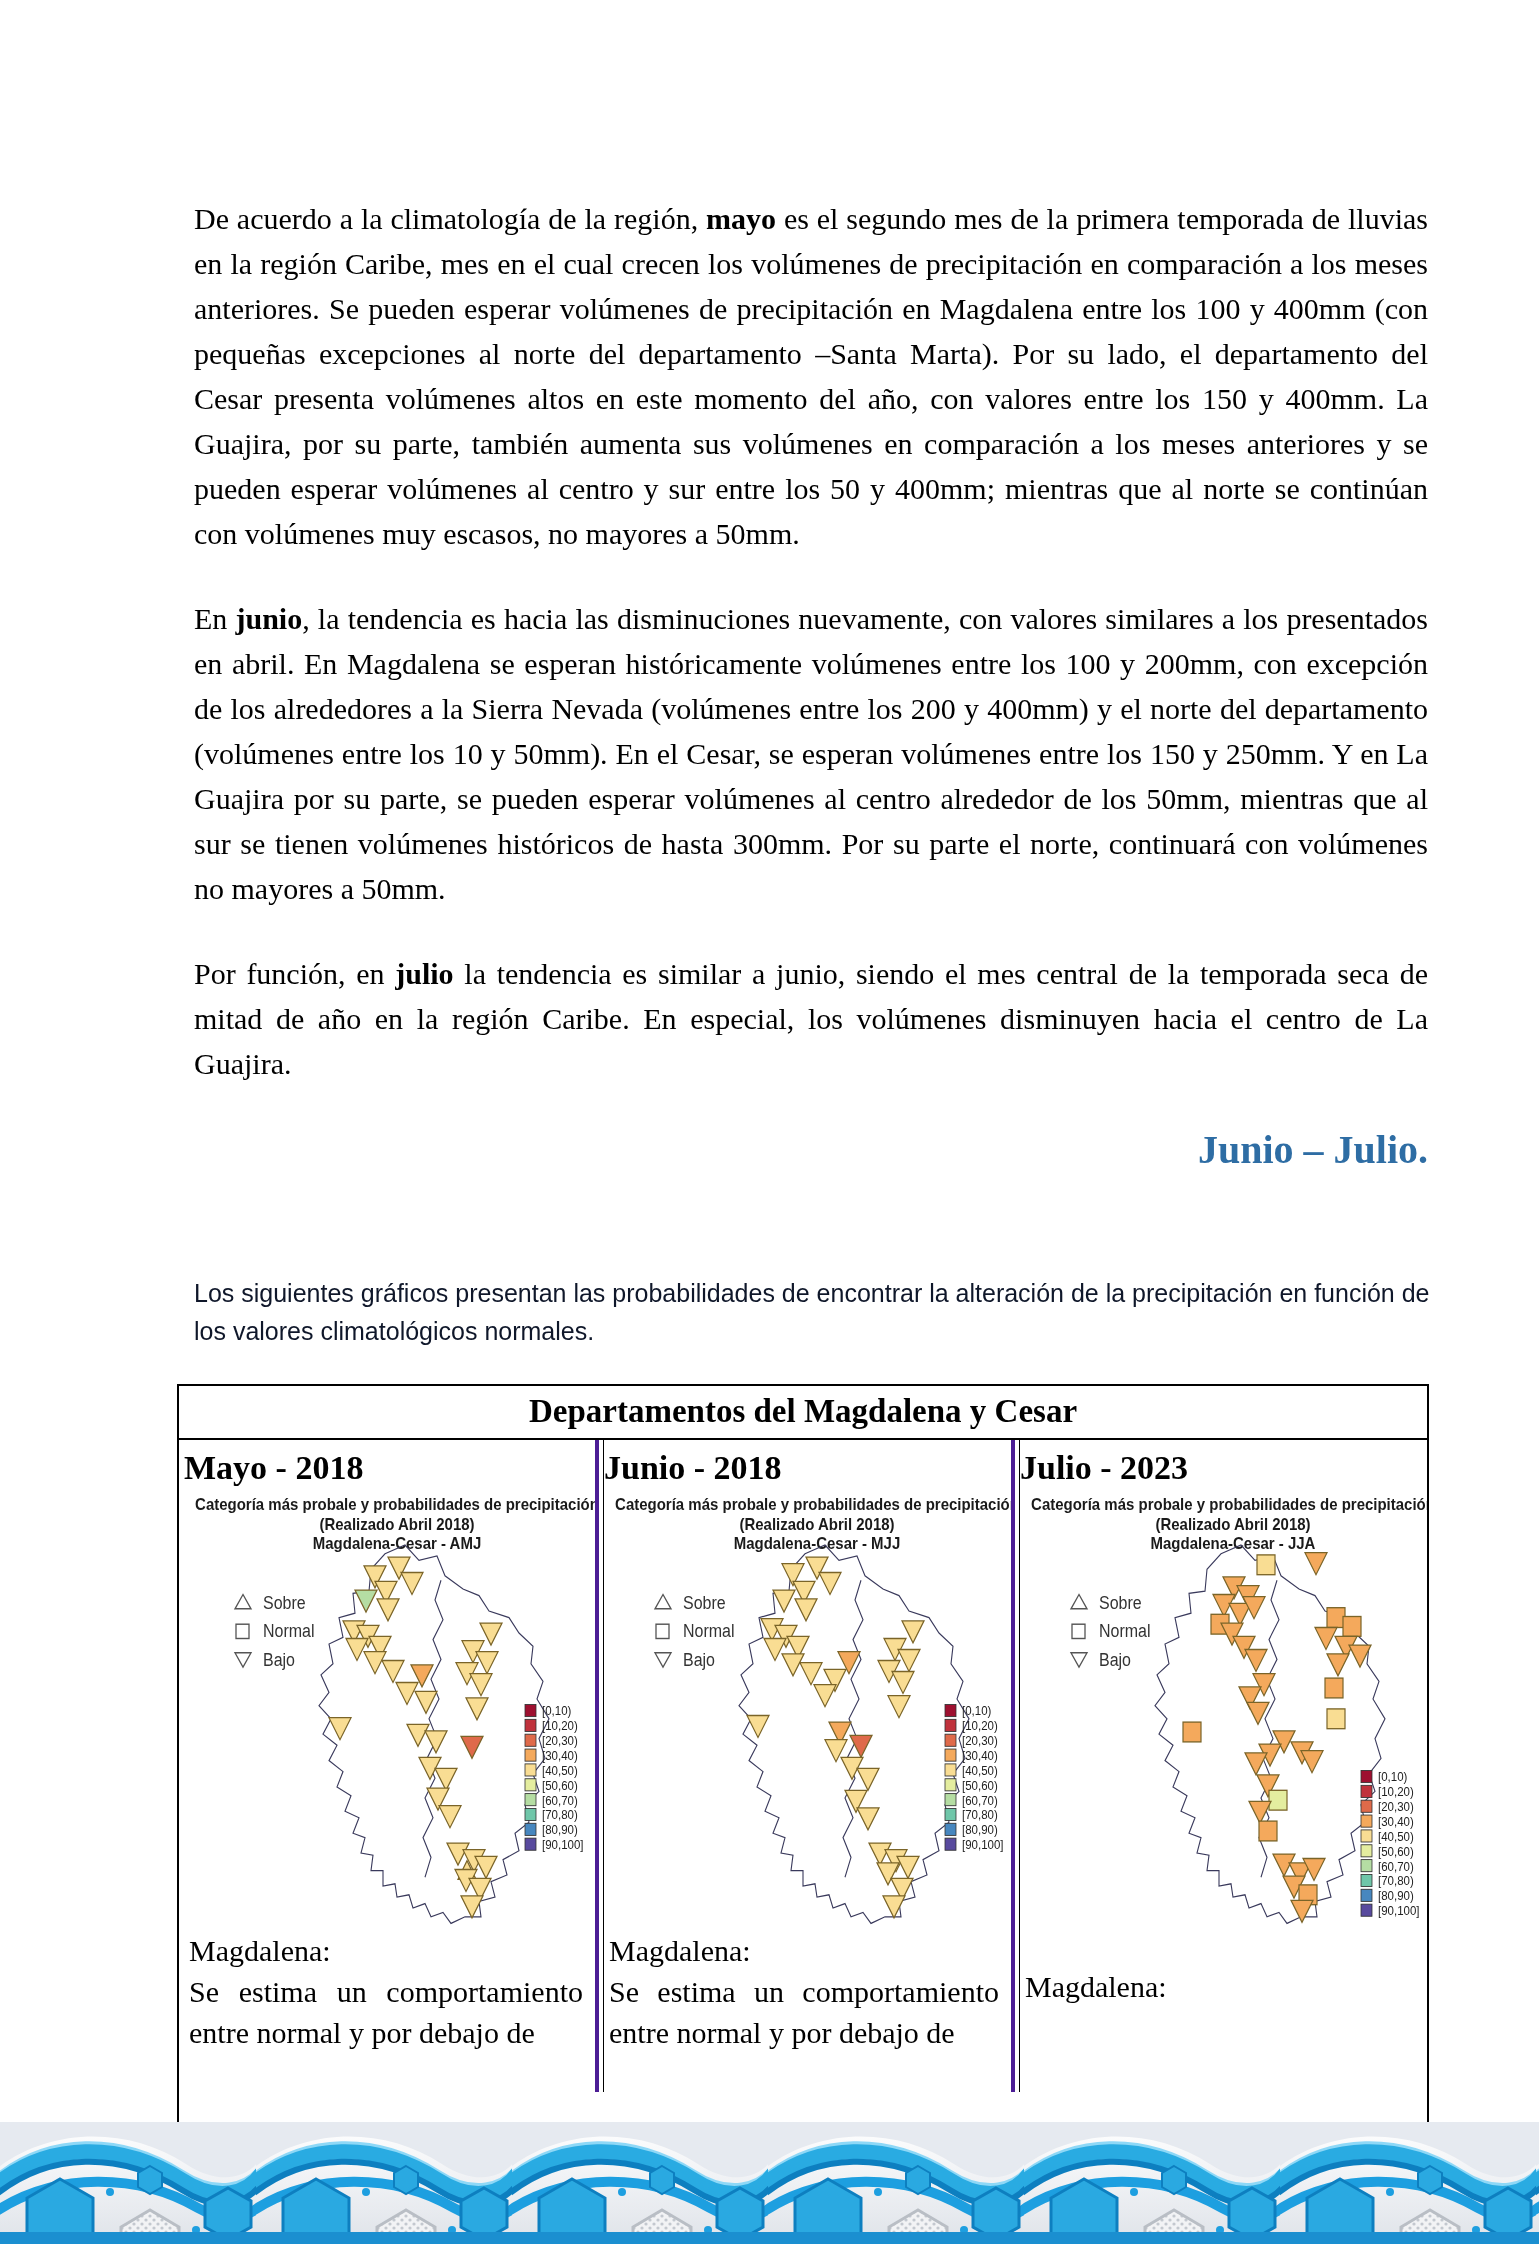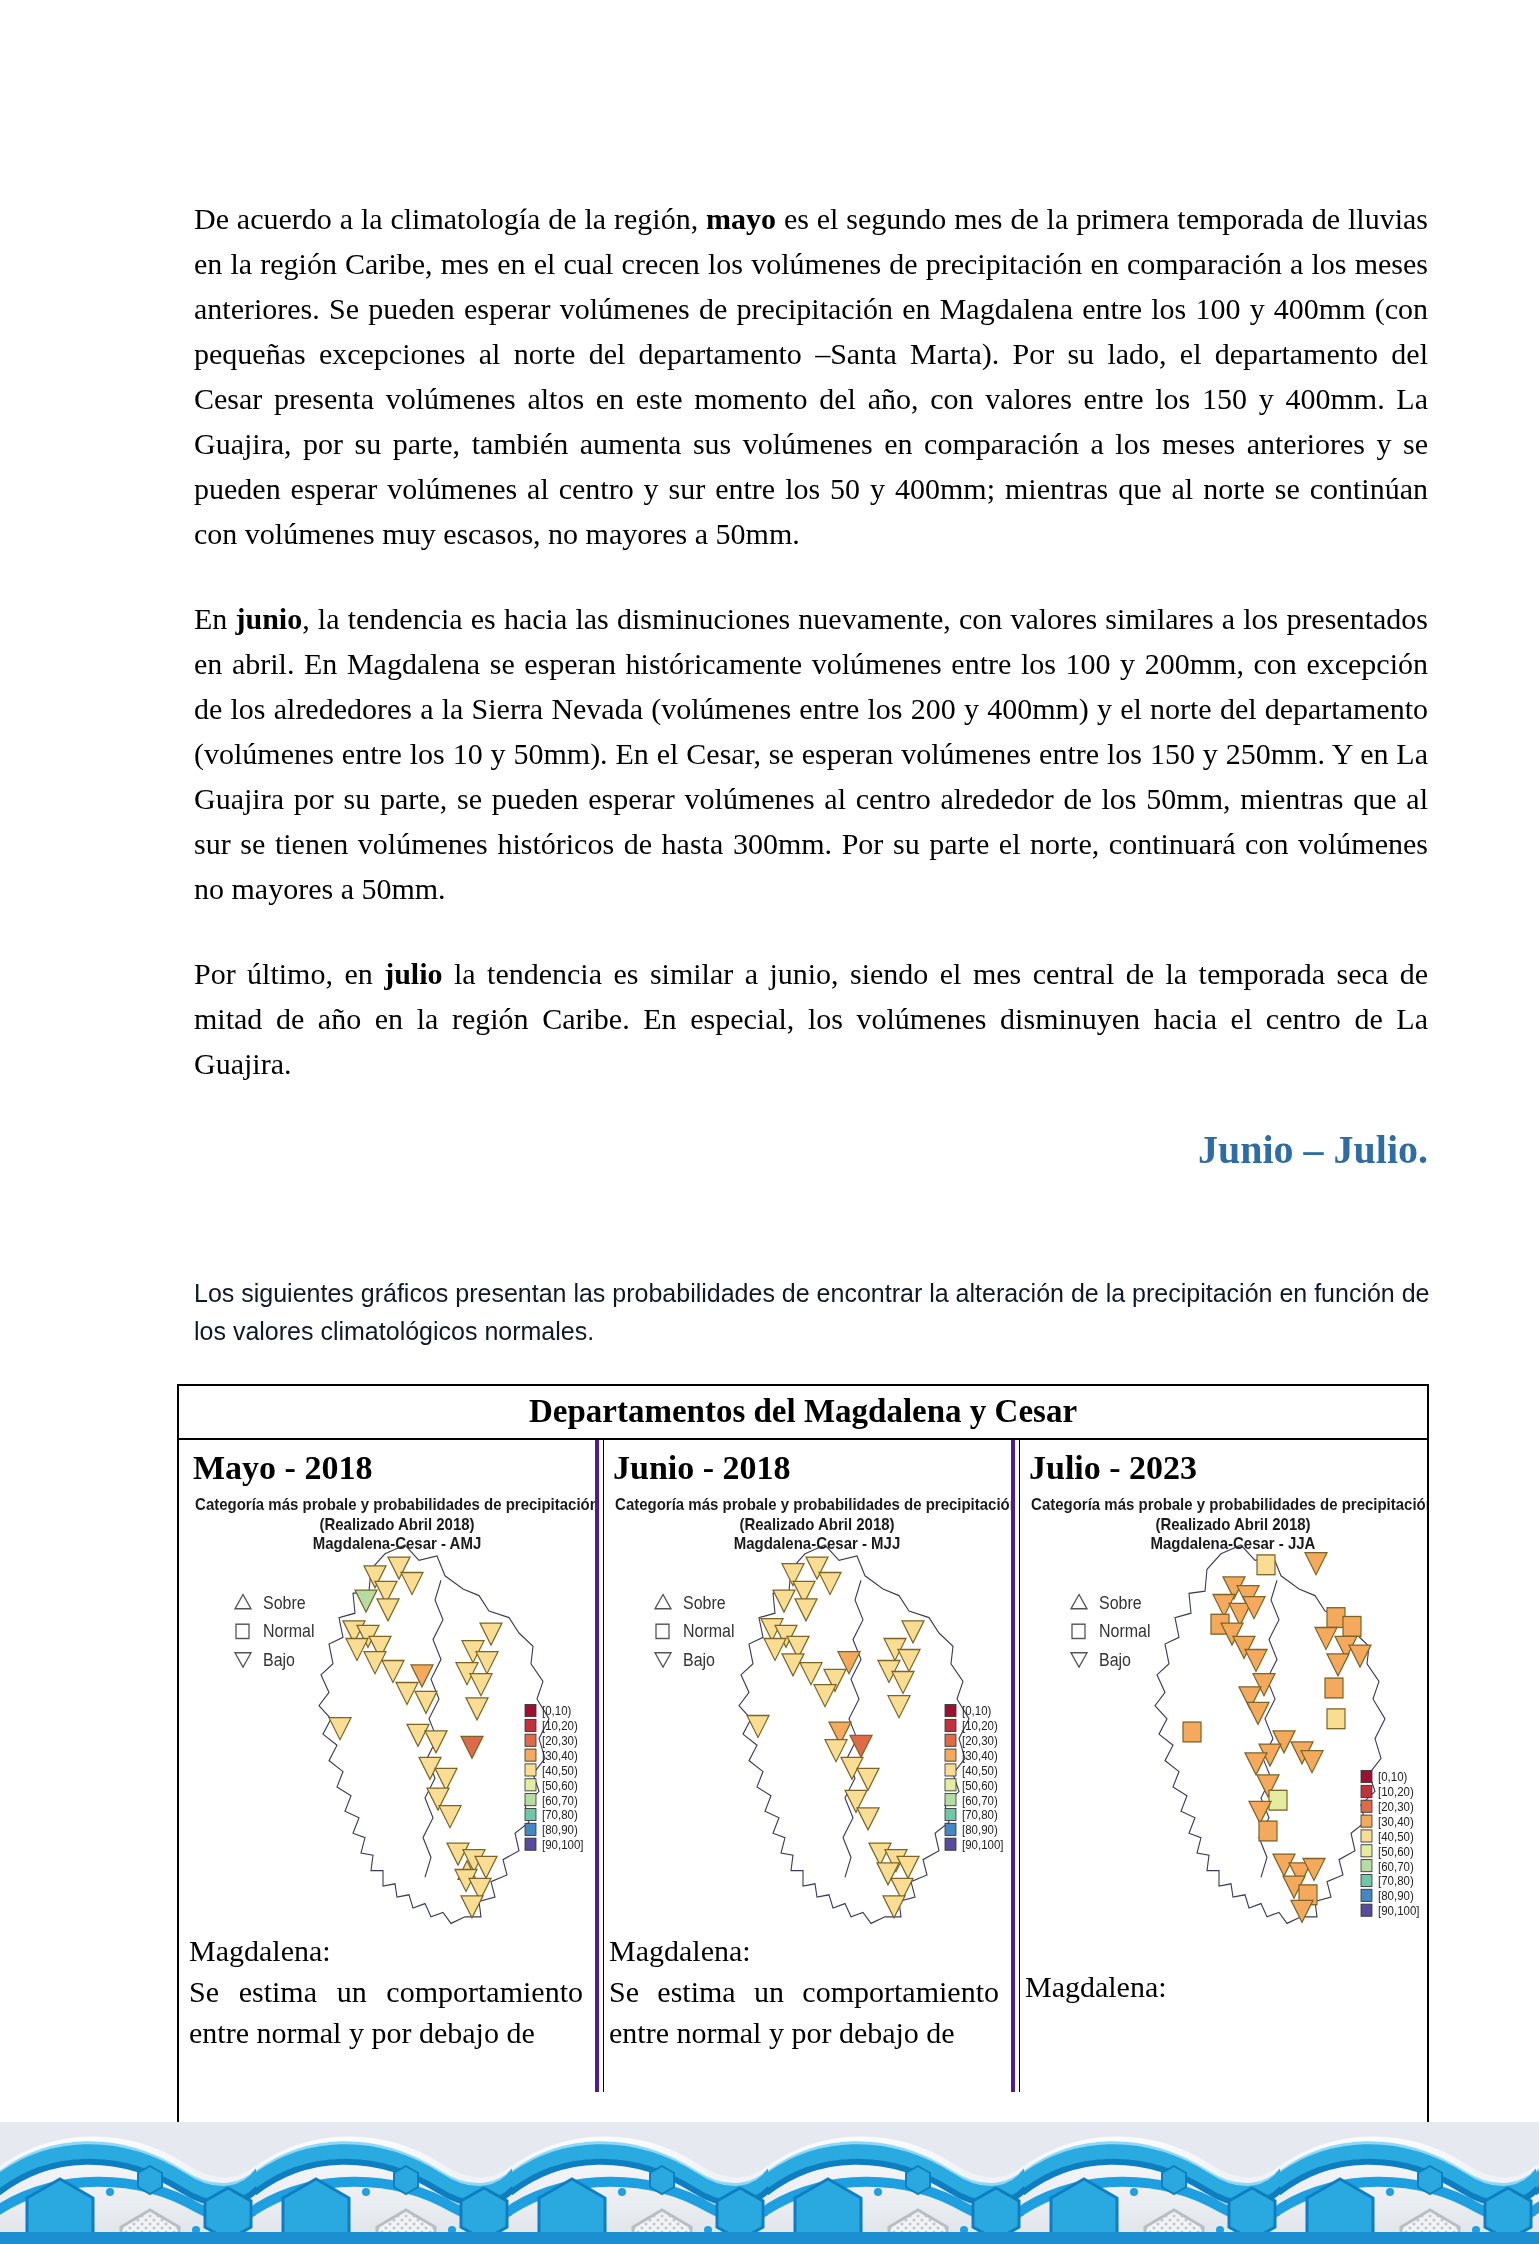--- a/index.html
+++ b/index.html
@@ -22,36 +22,36 @@
     font-family:Liberation Sans, sans-serif;font-size:25px;line-height:38px;color:#0f172a}
   
   .doc-table{position:absolute;left:177px;top:1384px;width:1252px;height:747px;
     border:2px solid #000;box-sizing:border-box;background:#fff}
   .t-title{height:52px;border-bottom:2px solid #000;text-align:center;
     font-weight:bold;font-size:33px;line-height:50px}
   .t-cols{display:flex;height:652px}
   .t-col{width:33.3333%;box-sizing:border-box;overflow:hidden;position:relative}
   .t-col + .t-col{border-left:4px solid #4c1d95}
   .t-col + .t-col::before{content:"";position:absolute;left:4px;top:0;bottom:0;width:1px;background:#000}
-  .month{font-weight:bold;font-size:34px;line-height:40px;padding:8px 6px 2px 14px}
+  .month{font-weight:bold;font-size:34px;line-height:40px;padding:8px 6px 2px 5px}
   .map-wrap{height:440px}
   .map-wrap svg{display:block}
   .note{padding:0 12px 0 10px;font-size:30px;line-height:41px;text-align:justify}
   .note .nh{}
   .col-julio .note{margin-top:36px}
   
   .footer{position:absolute;left:0;top:2122px;width:1539px;height:122px}
 </style>
 </head>
 <body>
 
 <div class="paragraphs">
   <p><span>De acuerdo a la climatología de la región, </span><b>mayo</b><span> es el segundo mes de la primera temporada de lluvias en la región Caribe, mes en el cual crecen los volúmenes de precipitación en comparación a los meses anteriores. Se pueden esperar volúmenes de precipitación en Magdalena entre los 100 y 400mm (con pequeñas excepciones al norte del departamento –Santa Marta). Por su lado, el departamento del Cesar presenta volúmenes altos en este momento del año, con valores entre los 150 y 400mm. La Guajira, por su parte, también aumenta sus volúmenes en comparación a los meses anteriores y se pueden esperar volúmenes al centro y sur entre los 50 y 400mm; mientras que al norte se continúan con volúmenes muy escasos, no mayores a 50mm.</span></p>
   <p><span>En </span><b>junio</b><span>, la tendencia es hacia las disminuciones nuevamente, con valores similares a los presentados en abril. En Magdalena se esperan históricamente volúmenes entre los 100 y 200mm, con excepción de los alrededores a la Sierra Nevada (volúmenes entre los 200 y 400mm) y el norte del departamento (volúmenes entre los 10 y 50mm). En el Cesar, se esperan volúmenes entre los 150 y 250mm. Y en La Guajira por su parte, se pueden esperar volúmenes al centro alrededor de los 50mm, mientras que al sur se tienen volúmenes históricos de hasta 300mm. Por su parte el norte, continuará con volúmenes no mayores a 50mm.</span></p>
-  <p><span>Por último, en </span><b>julio</b><span> la tendencia es similar a junio, siendo el mes central de la temporada seca de mitad de año en la región Caribe. En especial, los volúmenes disminuyen hacia el centro de La Guajira.</span></p>
+  <p><span>Por función, en </span><b>julio</b><span> la tendencia es similar a junio, siendo el mes central de la temporada seca de mitad de año en la región Caribe. En especial, los volúmenes disminuyen hacia el centro de La Guajira.</span></p>
 </div>
 
 <div class="section-heading">
   <div>Junio – Julio.</div>
 </div>
 
 <div class="intro">Los siguientes gráficos presentan las probabilidades de encontrar la alteración de la precipitación en función de los valores climatológicos normales.</div>
 
 <div class="doc-table">
   <div class="t-title">Departamentos del Magdalena y Cesar</div>

